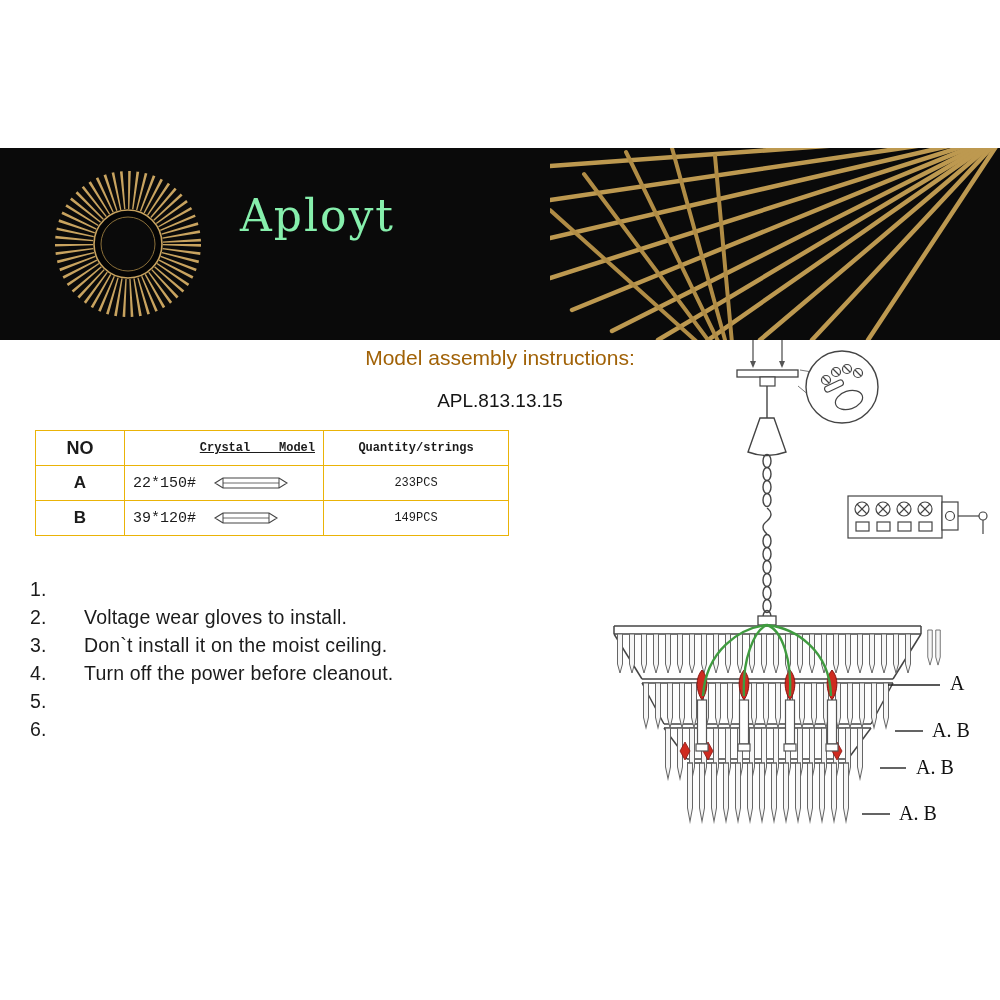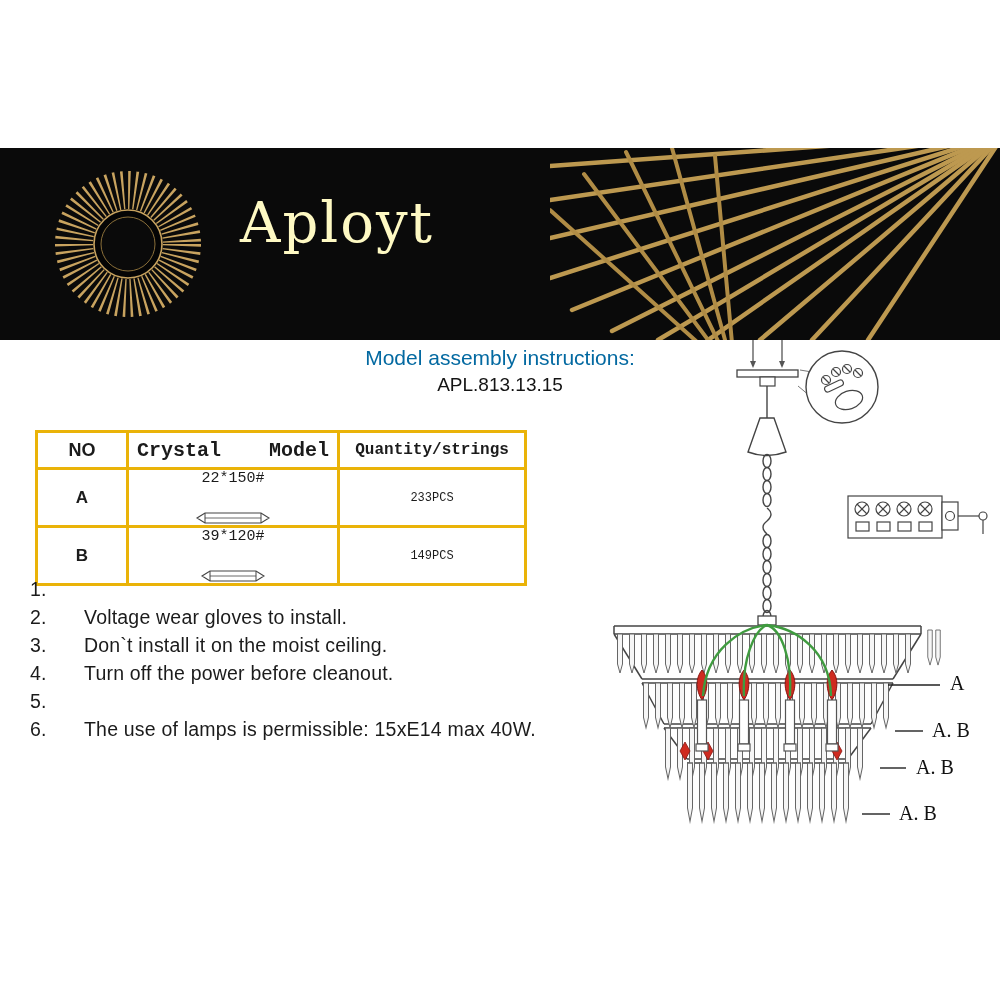--- a/index.html
+++ b/index.html
@@ -3,42 +3,42 @@
 <meta charset="utf-8">
 <style>
   html,body{margin:0;padding:0;background:#fff;}
   .page{position:relative;width:1000px;height:1000px;background:#ffffff;overflow:hidden;
         font-family:"Liberation Sans",sans-serif;color:#1b1b1b;}
 
   
   .banner{position:absolute;left:0;top:148px;width:1000px;height:192px;background:#0a0a0a;overflow:hidden;}
   .logo{position:absolute;left:52px;top:20px;}
   .brand{position:absolute;left:240px;top:42px;font-family:"DejaVu Serif",serif;
-         font-size:56px;color:#fef9c3;letter-spacing:2px;}
+         font-size:44px;color:#86efac;letter-spacing:2px;}
   .fan{position:absolute;right:0;top:0;}
 
   
   .heading{position:absolute;left:0;top:346px;width:1000px;text-align:center;}
-  .heading .title{font-size:21px;color:#0369a1;}
-  .heading .model{font-size:19px;color:#141414;margin-top:4px;}
+  .heading .title{font-size:21px;color:#a16207;}
+  .heading .model{font-size:19px;color:#141414;margin-top:20px;}
 
   
   .parts-table{position:absolute;left:35px;top:430px;border-collapse:collapse;
                font-family:"Liberation Mono",monospace;}
-  .parts-table td,.parts-table th{border:3px solid #eab308;padding:0 8px;height:34px;background:#fff;}
+  .parts-table td,.parts-table th{border:1px solid #eab308;padding:0 8px;height:34px;background:#fff;}
   .col-no{width:72px;text-align:center;}
   .col-crystal{width:182px;}
   .col-qty{width:168px;text-align:center;}
   th.col-no{font-family:"Liberation Sans",sans-serif;font-size:18px;font-weight:bold;}
-  th.col-crystal{font-size:20px;white-space:pre;text-align:center;}
-  th.col-qty{font-size:16px;}
+  th.col-crystal{font-size:12px;white-space:pre;text-align:right;text-decoration:underline;}
+  th.col-qty{font-size:12px;}
   td.col-no{font-family:"Liberation Sans",sans-serif;font-size:17px;font-weight:bold;}
   td.col-crystal{font-size:15px;}
   td.col-qty{font-size:12px;}
-  .crystal-cell{display:flex;align-items:center;gap:24px;flex-direction:column;}
+  .crystal-cell{display:flex;align-items:center;gap:18px;}
   .crystal-cell svg{flex-shrink:0;}
 
   
   .instructions{position:absolute;left:30px;top:575px;width:595px;}
   .instr{display:flex;font-size:19.5px;line-height:28px;color:#1b1b1b;letter-spacing:0.2px;}
   .instr .n{width:54px;flex-shrink:0;}
 
   
   .diagram{position:absolute;left:590px;top:330px;width:410px;height:560px;}
   .diag-label{position:absolute;font-family:"Liberation Serif",serif;font-size:20px;color:#111;}
@@ -145,21 +145,20 @@
     </div>
     <div class="instr">
       <span class="n">4.</span>
       <span>Turn off the power before cleanout.</span>
     </div>
     <div class="instr">
       <span class="n">5.</span>
     </div>
     <div class="instr">
       <span class="n">6.</span>
-      <span>The use of lamps is permissible: 15xE14 max 40W.</span>
     </div>
   </div>
 
   <svg class="diagram" viewBox="0 0 410 560">
     <defs>
       <path id="crys" d="M-2.5,0 h5 v30 l-2.5,9 l-2.5,-9 z"></path>
     </defs>
 
     <g stroke="#555" stroke-width="1.3" fill="none">
       <line x1="163" y1="10" x2="163" y2="31"></line>

